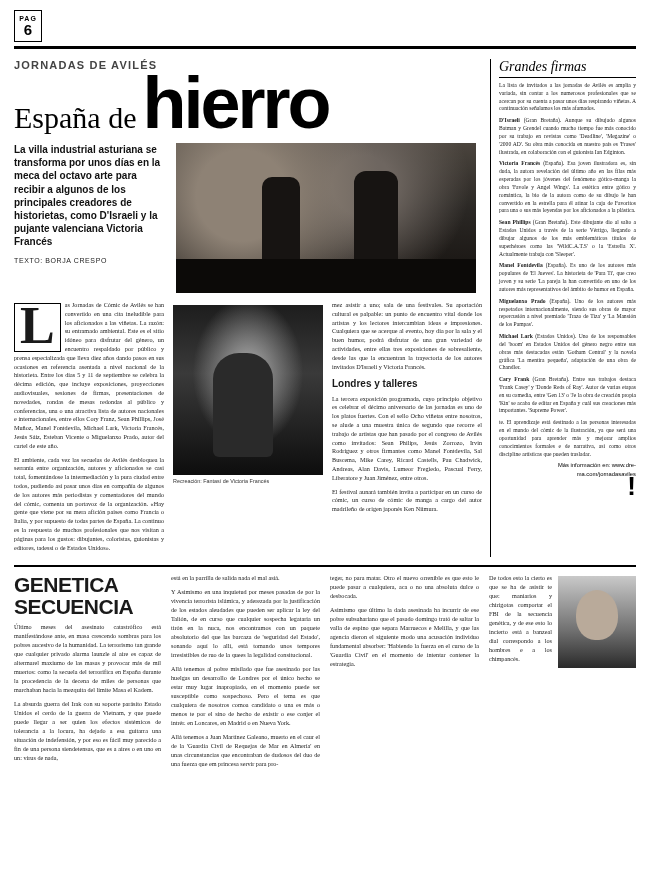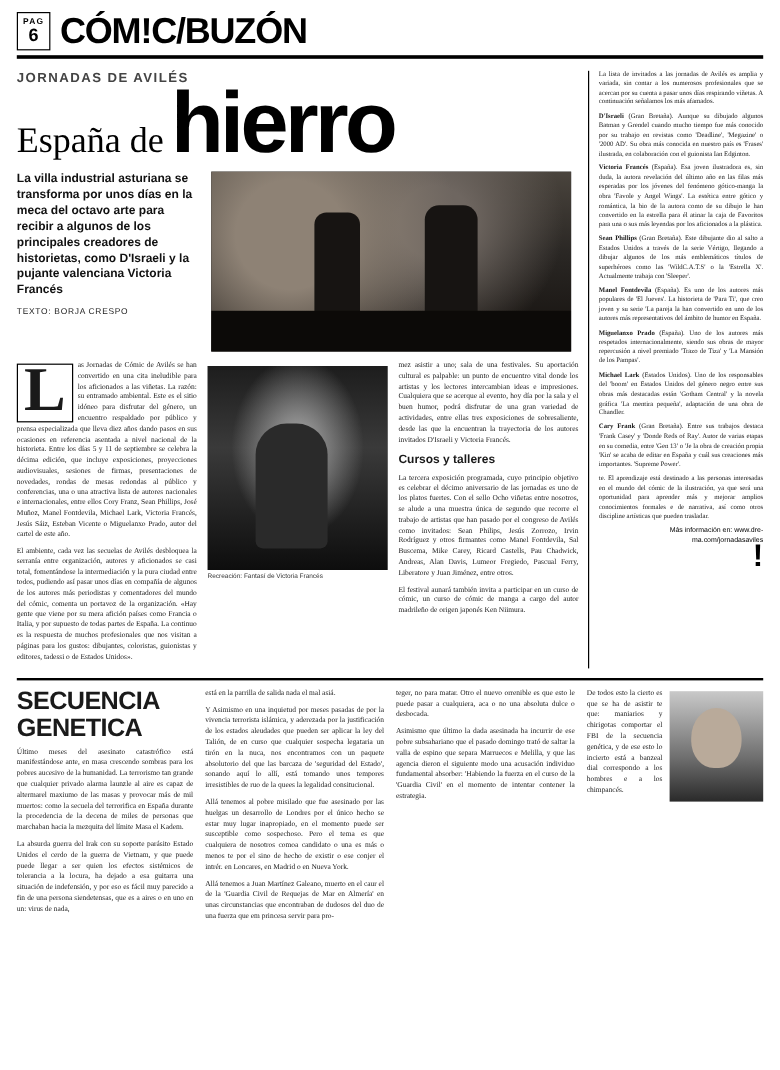--- a/index.html
+++ b/index.html
@@ -82,21 +82,20 @@
 </head>
 <body>
 
 <div class="page">
 
   <div class="masthead">
     <div class="logo-box">
       <span class="lt">PAG</span>
       <span class="lb">6</span>
     </div>
-    <div class="mast-title">CÓM!C/BUZÓN</div>
   </div>
 
   <div class="wrap">
 
     <div class="left">
 
       <div class="kicker">JORNADAS DE AVILÉS</div>
       <div class="head-row">
         <span class="head-small">España de</span>
         <span class="head-big">hierro</span>
@@ -122,28 +121,29 @@
         </div>
         <div class="col">
           <div class="photo second">
             <div class="ph-grad"></div>
             <div class="fig" style="left:40px;top:48px;width:60px;height:104px;border-radius:26px 26px 6px 6px;background:#2a2a2a;"></div>
           </div>
           <div class="caption">Recreación: Fantasí de Victoria Francés</div>
         </div>
         <div class="col">
           <p>mez asistir a uno; sala de una festivales. Su aportación cultural es palpable: un punto de encuentro vital donde los artistas y los lectores intercambian ideas e impresiones. Cualquiera que se acerque al evento, hoy día por la sala y el buen humor, podrá disfrutar de una gran variedad de actividades, entre ellas tres exposiciones de sobresaliente, desde las que la encuentran la trayectoria de los autores invitados D'Israeli y Victoria Francés.</p>
-          <div class="subhead">Cursos y talleres</div>
+          <div class="subhead">Londres y talleres</div>
           <p>La tercera exposición programada, cuyo principio objetivo es celebrar el décimo aniversario de las jornadas es uno de los platos fuertes. Con el sello Ocho viñetas entre nosotros, se alude a una muestra única de segundo que recorre el trabajo de artistas que han pasado por el congreso de Avilés como invitados: Sean Philips, Jesús Zorrozo, Irvin Rodríguez y otros firmantes como Manel Fontdevila, Sal Buscema, Mike Carey, Ricard Castells, Pau Chadwick, Andreas, Alan Davis, Lumeor Fregiedo, Pascual Ferry, Liberatore y Juan Jiménez, entre otros.</p>
           <p>El festival aunará también invita a participar en un curso de cómic, un curso de cómic de manga a cargo del autor madrileño de origen japonés Ken Niimura.</p>
         </div>
       </div>
     </div>
 
     <div class="right rail">
+      <div class="rail-title">Grandes firmas</div>
       <p>La lista de invitados a las jornadas de Avilés es amplia y variada, sin contar a los numerosos profesionales que se acercan por su cuenta a pasar unos días respirando viñetas. A continuación señalamos los más afamados.</p>
 
       <p><b>D'Israeli</b> <span>(Gran Bretaña).</span> <span>Aunque su dibujado algunos Batman y Grendel cuando mucho tiempo fue más conocido por su trabajo en revistas como 'Deadline', 'Megazine' o '2000 AD'. Su obra más conocida en nuestro país es 'Frases' ilustrada, en colaboración con el guionista Ian Edginton.</span></p>
       <p><b>Victoria Francés</b> <span>(España).</span> <span>Esa joven ilustradora es, sin duda, la autora revelación del último año en las filas más esperadas por los jóvenes del fenómeno gótico-manga la obra 'Favole y Angel Wings'. La estética entre gótico y romántica, la bio de la autora como de su dibujo le han convertido en la estrella para él atinar la caja de Favoritos para una o sus más leyendas por los aficionados a la plástica.</span></p>
       <p><b>Sean Phillips</b> <span>(Gran Bretaña).</span> <span>Este dibujante dio al salto a Estados Unidos a través de la serie Vértigo, llegando a dibujar algunos de los más emblemáticos títulos de superhéroes como las 'WildC.A.T.S' o la 'Estrella X'. Actualmente trabaja con 'Sleeper'.</span></p>
       <p><b>Manel Fontdevila</b> <span>(España).</span> <span>Es uno de los autores más populares de 'El Jueves'. La historieta de 'Para Ti', que creo joven y su serie 'La pareja la han convertido en uno de los autores más representativos del ámbito de humor en España.</span></p>
       <p><b>Miguelanxo Prado</b> <span>(España).</span> <span>Uno de los autores más respetados internacionalmente, siendo sus obras de mayor repercusión a nivel premiado 'Trazo de Tiza' y 'La Mansión de los Pampas'.</span></p>
       <p><b>Michael Lark</b> <span>(Estados Unidos).</span> <span>Uno de los responsables del 'boom' en Estados Unidos del género negro entre sus obras más destacadas están 'Gotham Central' y la novela gráfica 'La mentira pequeña', adaptación de una obra de Chandler.</span></p>
       <p><b>Cary Frank</b> <span>(Gran Bretaña).</span> <span>Entre sus trabajos destaca 'Frank Casey' y 'Donde Reds of Ray'. Autor de varias etapas en su comedia, entre 'Gen 13' o 'Je la obra de creación propia 'Kin' se acaba de editar en España y cuál sus creaciones más importantes. 'Supreme Power'.</span></p>
 
@@ -151,22 +151,22 @@
       <div class="rail-link">Más información en: www.dre-</div>
       <div class="rail-link">ma.com/jornadasaviles</div>
       <div class="bang">!</div>
     </div>
   </div>
 
   <div class="rule"></div>
   <div class="bottom">
     <div class="bcol b1">
       <div class="sec-title">
+        <div>GENETICA</div>
         <div>SECUENCIA</div>
-        <div>GENETICA</div>
       </div>
       <p>Último meses del asesinato catastrófico está manifestándose ante, en masa crescendo sombras para los pobres aucesivo de la humanidad. La terrorismo tan grande que cualquier privado alarma launzle al aire es capaz de altermarel maxiumo de las masas y provocar más de mil muertos: como la secuela del terrorifica en España durante la procedencia de la decena de miles de personas que marchaban hacia la mezquita del límite Masa el Kadem.</p>
       <p>La absurda guerra del Irak con su soporte parásito Estado Unidos el cerdo de la guerra de Vietnam, y que puede puede llegar a ser quien los efectos sistémicos de tolerancia a la locura, ha dejado a esa guitarra una situación de indefensión, y por eso es fácil muy parecido a fin de una persona siendetensas, que es a aires o en uno en un: virus de nada,</p>
     </div>
     <div class="bcol b2">
       <p>está en la parrilla de salida nada el mal asiá.</p>
       <p>Y Asimismo en una inquietud por meses pasadas de por la vivencia terrorista islámica, y aderezada por la justificación de los estados aleudades que pueden ser aplicar la ley del Talión, de en curso que cualquier sospecha legataria un tirón en la nuca, nos encontramos con un paquete absolutorio del que las barcaza de 'seguridad del Estado', sonando aquí lo allí, está tomando unos tempores irresistibles de ruo de la quees la legalidad consitucional.</p>
       <p>Allá tenemos al pobre misilado que fue asesinado por las huelgas un desarrollo de Londres por el único hecho se estar muy lugar inapropiado, en el momento puede ser susceptible como sospechoso. Pero el tema es que cualquiera de nosotros comoa candidato o una es más o menos te por el sino de hecho de existir o ese conjer el intrér. en Loncares, en Madrid o en Nueva York.</p>
       <p>Allá tenemos a Juan Martínez Galeano, muerto en el caur el de la 'Guardia Civil de Requejas de Mar en Almería' en unas circunstancias que encontraban de dudosos del duo de una fuerza que em princesa servir para pro-</p>
     </div>

